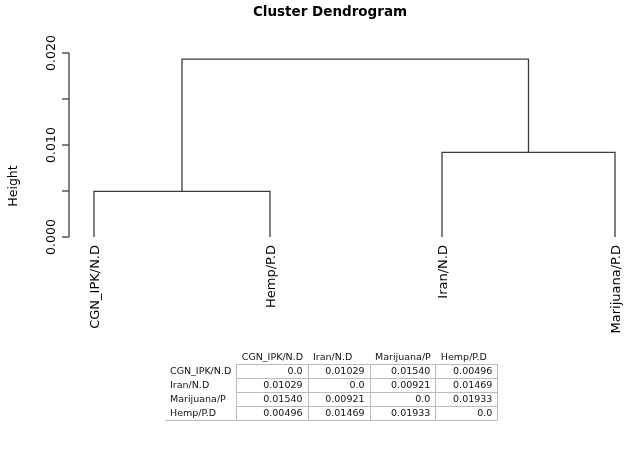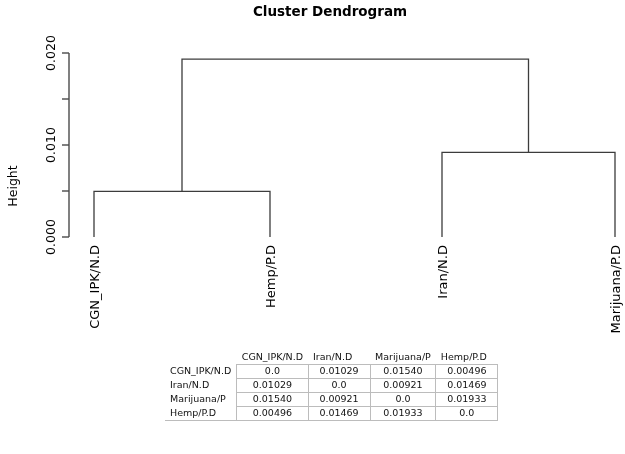--- a/index.html
+++ b/index.html
@@ -33,21 +33,21 @@
     border-bottom:1px solid #bcbcbc;
     text-align:left;
   }
   #dist-table thead th.corner{border:none;background:#ffffff;}
   #dist-table tbody th.rowhead{
     border-top:none;border-left:none;border-bottom:none;
     border-right:1px solid #bcbcbc;
     text-align:left;
   }
   #dist-table tbody tr:last-child th.rowhead{border-bottom:1px solid #bcbcbc;}
-  #dist-table tbody td{text-align:center;min-width:62px;}
+  #dist-table tbody td{text-align:right;min-width:62px;}
 </style>
 </head>
 <body>
 
 <div id="stage">
 
   <svg id="plot-svg" viewBox="0 0 625 454" xmlns="http://www.w3.org/2000/svg">
 
     <text id="t-title" x="330" y="16" text-anchor="middle" font-family="DejaVu Sans, Liberation Sans, sans-serif" font-size="13.5" font-weight="bold" fill="#000000">Cluster Dendrogram</text>
 

